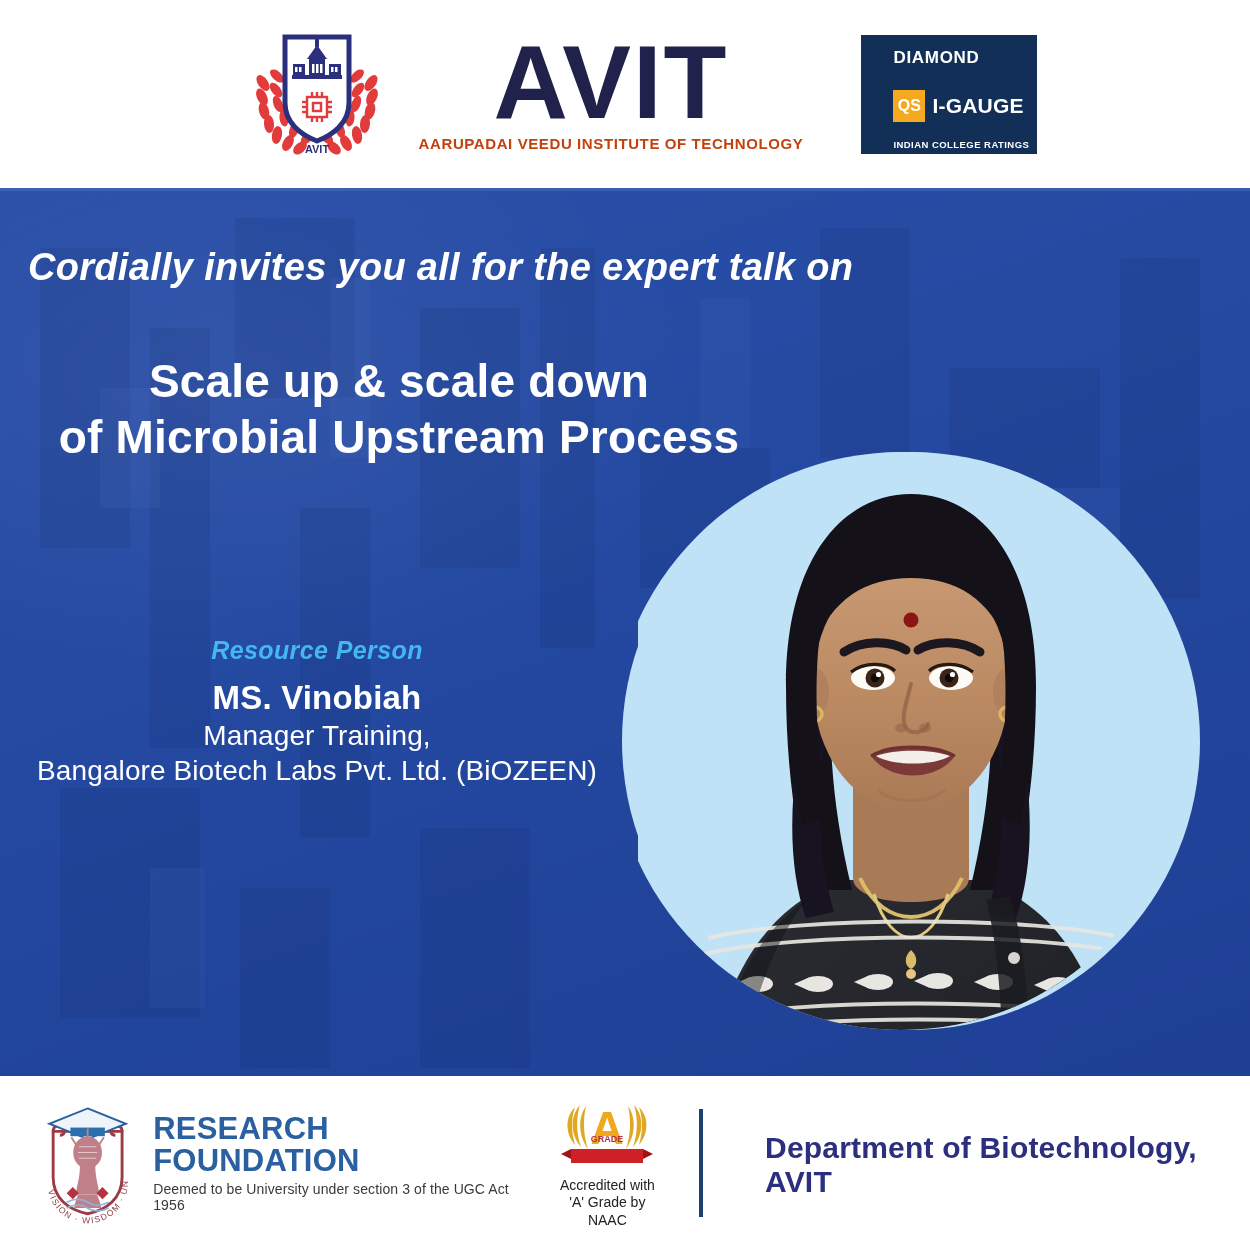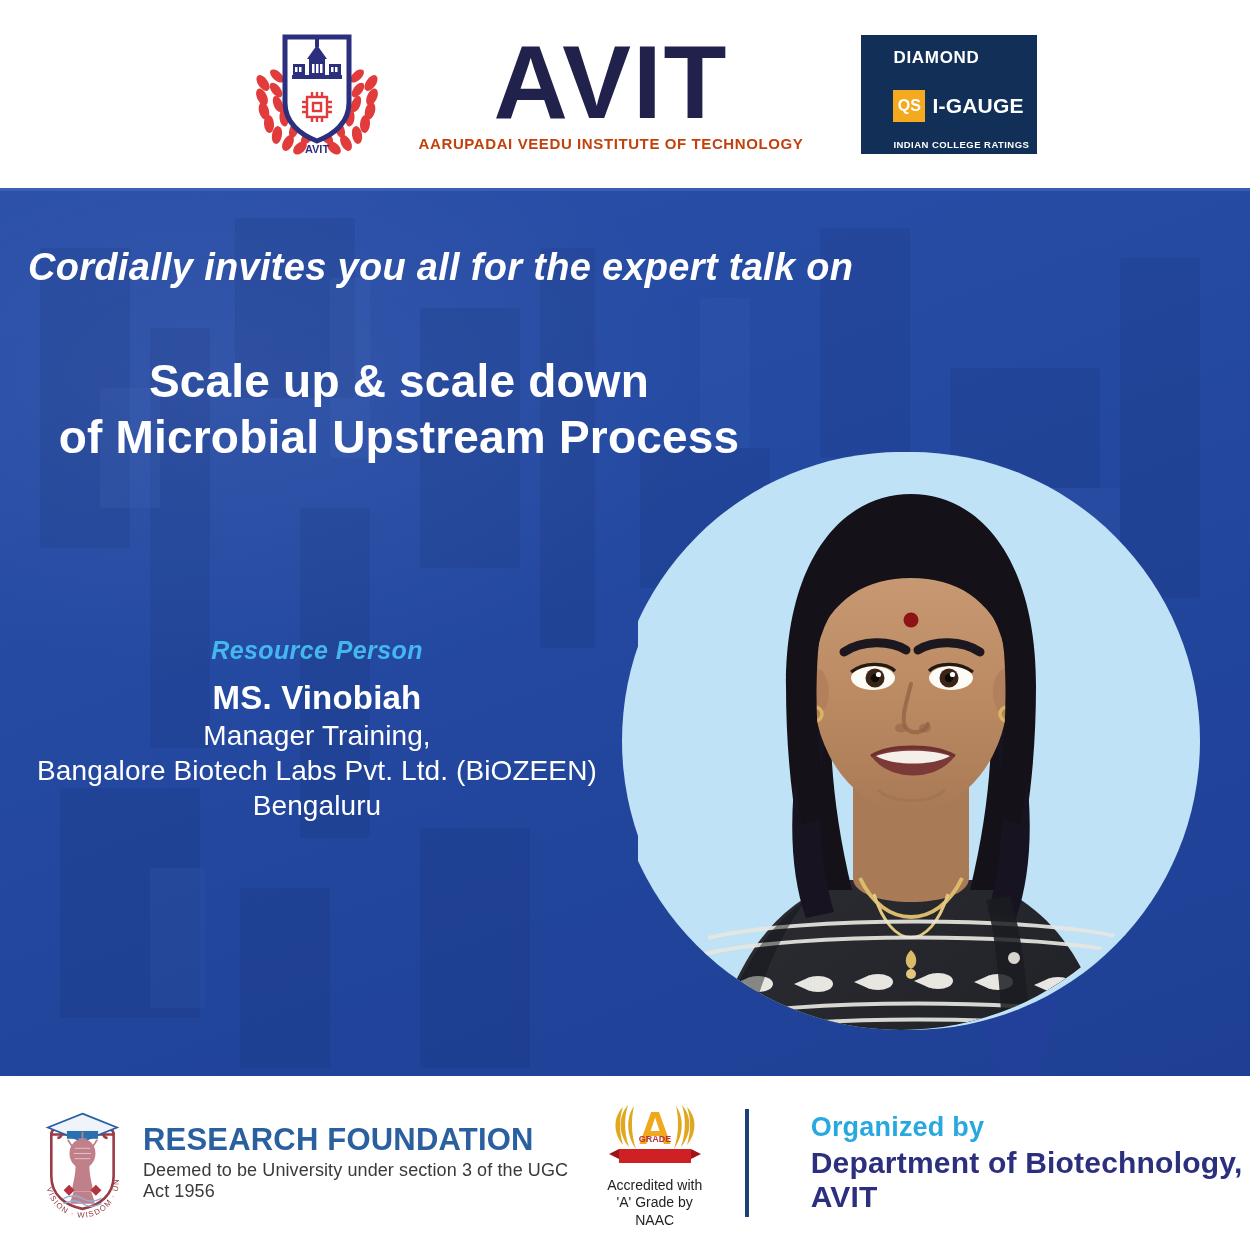--- a/index.html
+++ b/index.html
@@ -104,21 +104,21 @@
   
   .footer {
     position:absolute; left:0; top:1076px; width:1250px; height:174px;
     background:#ffffff; display:flex; align-items:center;
   }
   .vmrf { display:flex; align-items:center; margin-left:34px; }
   .vmrf-text { margin-left:12px; }
   .vmrf-l1, .vmrf-l2 {
     color:#2a5fa0; font-weight:bold; font-size:31px; line-height:1.02; letter-spacing:0.2px;
   }
-  .vmrf-sub { color:#3a3a3a; font-size:18px; margin-top:4px; letter-spacing:0.1px; }
+  .vmrf-sub { color:#3a3a3a; font-size:14px; margin-top:4px; letter-spacing:0.1px; }
 
   .naac { margin-left:26px; width:112px; text-align:center; }
   .naac-cap { font-size:14px; color:#222; line-height:1.25; margin-top:2px; }
 
   .divider { width:4px; height:108px; background:#1c3f74; margin-left:38px; flex:none; }
 
   .org { margin-left:62px; }
   .org-by { color:#29a8e0; font-weight:bold; font-size:27px; letter-spacing:0.2px; }
   .org-dept { color:#2b2f7e; font-weight:bold; font-size:30px; letter-spacing:0.2px; margin-top:3px; }
 </style>
@@ -252,21 +252,20 @@
     <div class="talk-title">
       <span class="l1">Scale up &amp; scale down</span>
       <span class="l2">of Microbial Upstream Process</span>
     </div>
 
     <div class="speaker">
       <div class="role">Resource Person</div>
       <div class="name">MS. Vinobiah</div>
       <div class="line">Manager Training,</div>
       <div class="line">Bangalore Biotech Labs Pvt. Ltd. (BiOZEEN)</div>
-      <div class="line">Bengaluru</div>
     </div>
 
     <div class="bubble-wrap">
       <div class="bubble-tail"></div>
       <div class="bubble-circle"></div>
       <svg class="photo" viewBox="0 0 546 800">
         <defs>
           <clipPath id="bubbleClip">
             <circle cx="263" cy="303" r="289"></circle>
           </clipPath>
@@ -461,18 +460,17 @@
       </svg>
       <div class="naac-cap">
         <div>Accredited with</div>
         <div>'A' Grade by NAAC</div>
       </div>
     </div>
 
     <div class="divider"></div>
 
     <div class="org">
-      <div class="org-by">Organized by</div>
       <div class="org-dept">Department of Biotechnology, AVIT</div>
     </div>
 
   </div>
 </div>
 
 </body></html>

